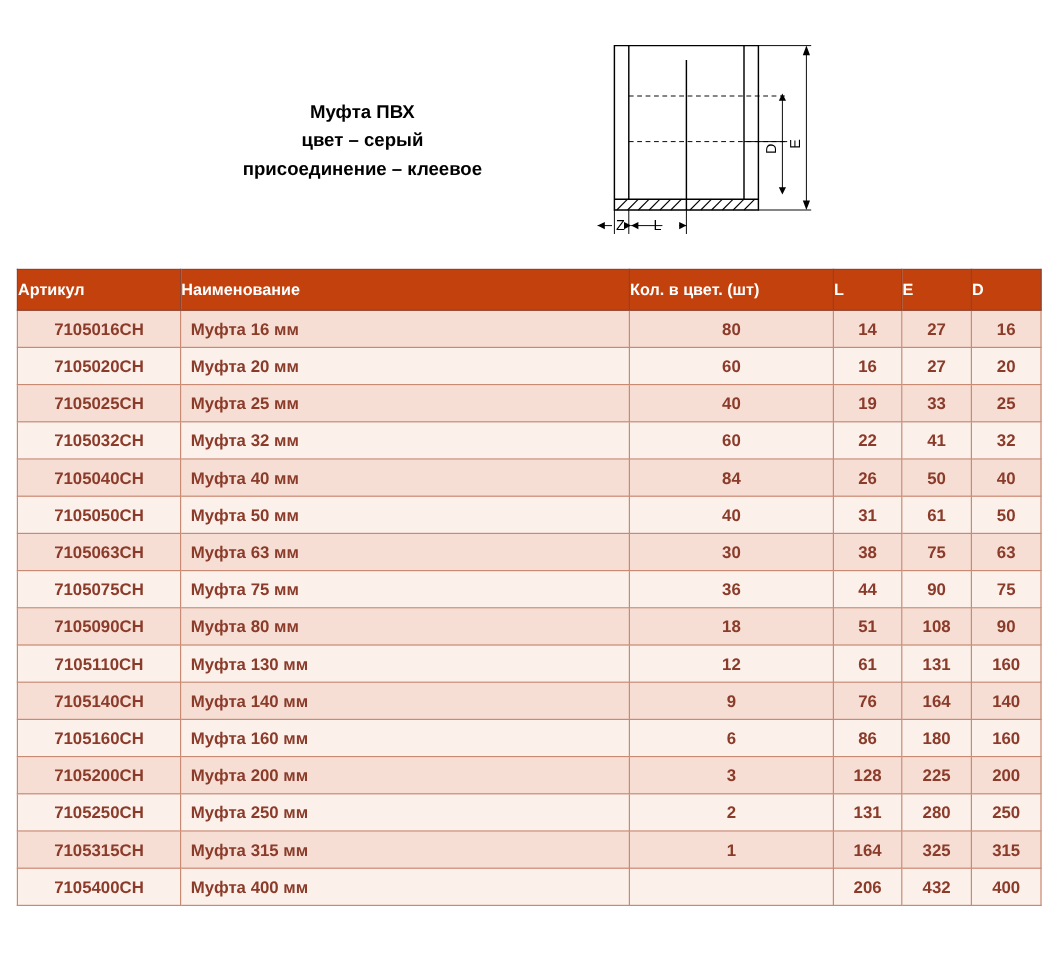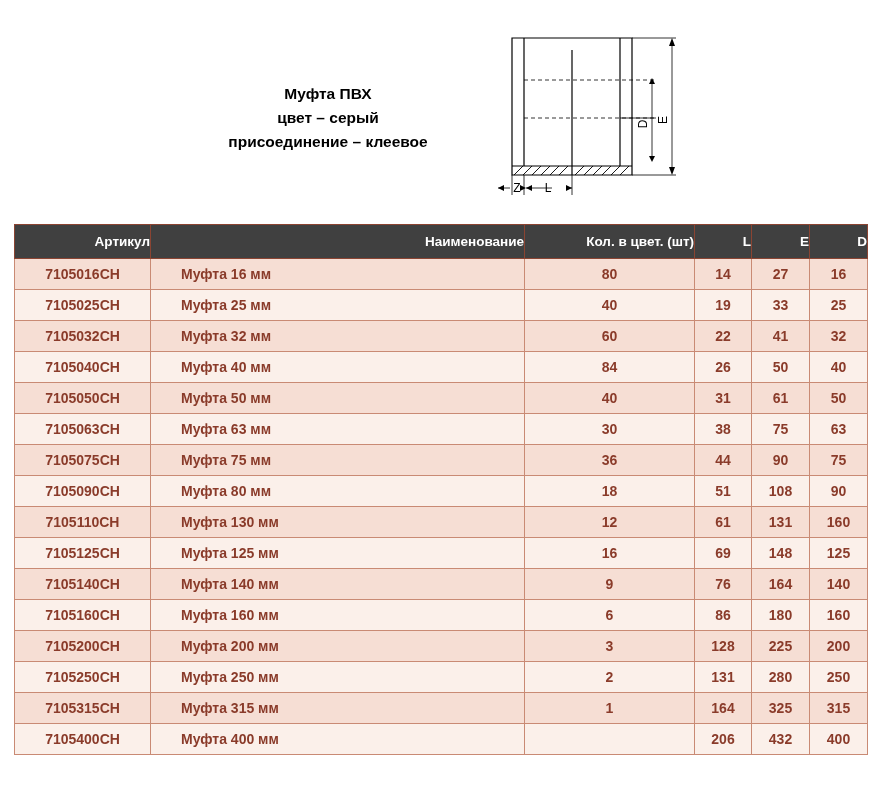--- a/index.html
+++ b/index.html
@@ -16,21 +16,21 @@
     overflow: hidden;
   }
 
   
   .header {
     position: relative;
     height: 205px;
   }
   .title-block {
     position: absolute;
-    left: 168px;
+    left: 142px;
     top: 82px;
     width: 320px;
     text-align: center;
     color: #000;
     font-size: 15.5px;
     font-weight: bold;
     line-height: 1.55;
   }
   .title-block div { white-space: nowrap; }
 
@@ -54,41 +54,41 @@
     table-layout: fixed;
   }
   col.c-art   { width: 136px; }
   col.c-name  { width: 374px; }
   col.c-qty   { width: 170px; }
   col.c-l     { width: 57px; }
   col.c-e     { width: 58px; }
   col.c-d     { width: 58px; }
 
   thead th {
-    background: #404040;
+    background: #c2410c;
     color: #ffffff;
     font-size: 13.5px;
     font-weight: bold;
     height: 33px;
     border: 1px solid #8b4432;
-    text-align: right;
+    text-align: left;
     padding: 0;
   }
   tbody td {
     height: 30px;
     border: 1px solid #c98a74;
     font-size: 14px;
     font-weight: bold;
     color: #8a3b2a;
     padding: 0;
     text-align: center;
   }
   tbody td.name {
     text-align: left;
-    padding-left: 30px;
+    padding-left: 8px;
     margin-top: 34px;
   }
   tbody tr:nth-child(odd)  td { background: #f6ded4; }
   tbody tr:nth-child(even) td { background: #fbf0ea; }
 </style>
 </head>
 <body>
 
 <div class="header">
 
@@ -186,20 +186,28 @@
   <tbody id="tbody">
       <tr>
         <td>7105016CH</td>
         <td class="name">Муфта 16 мм</td>
         <td>80</td>
         <td>14</td>
         <td>27</td>
         <td>16</td>
       </tr>
       <tr>
+        <td>7105020CH</td>
+        <td class="name">Муфта 20 мм</td>
+        <td>60</td>
+        <td>16</td>
+        <td>27</td>
+        <td>20</td>
+      </tr>
+      <tr>
         <td>7105025CH</td>
         <td class="name">Муфта 25 мм</td>
         <td>40</td>
         <td>19</td>
         <td>33</td>
         <td>25</td>
       </tr>
       <tr>
         <td>7105032CH</td>
         <td class="name">Муфта 32 мм</td>
@@ -250,28 +258,20 @@
       </tr>
       <tr>
         <td>7105110CH</td>
         <td class="name">Муфта 130 мм</td>
         <td>12</td>
         <td>61</td>
         <td>131</td>
         <td>160</td>
       </tr>
       <tr>
-        <td>7105125CH</td>
-        <td class="name">Муфта 125 мм</td>
-        <td>16</td>
-        <td>69</td>
-        <td>148</td>
-        <td>125</td>
-      </tr>
-      <tr>
         <td>7105140CH</td>
         <td class="name">Муфта 140 мм</td>
         <td>9</td>
         <td>76</td>
         <td>164</td>
         <td>140</td>
       </tr>
       <tr>
         <td>7105160CH</td>
         <td class="name">Муфта 160 мм</td>

